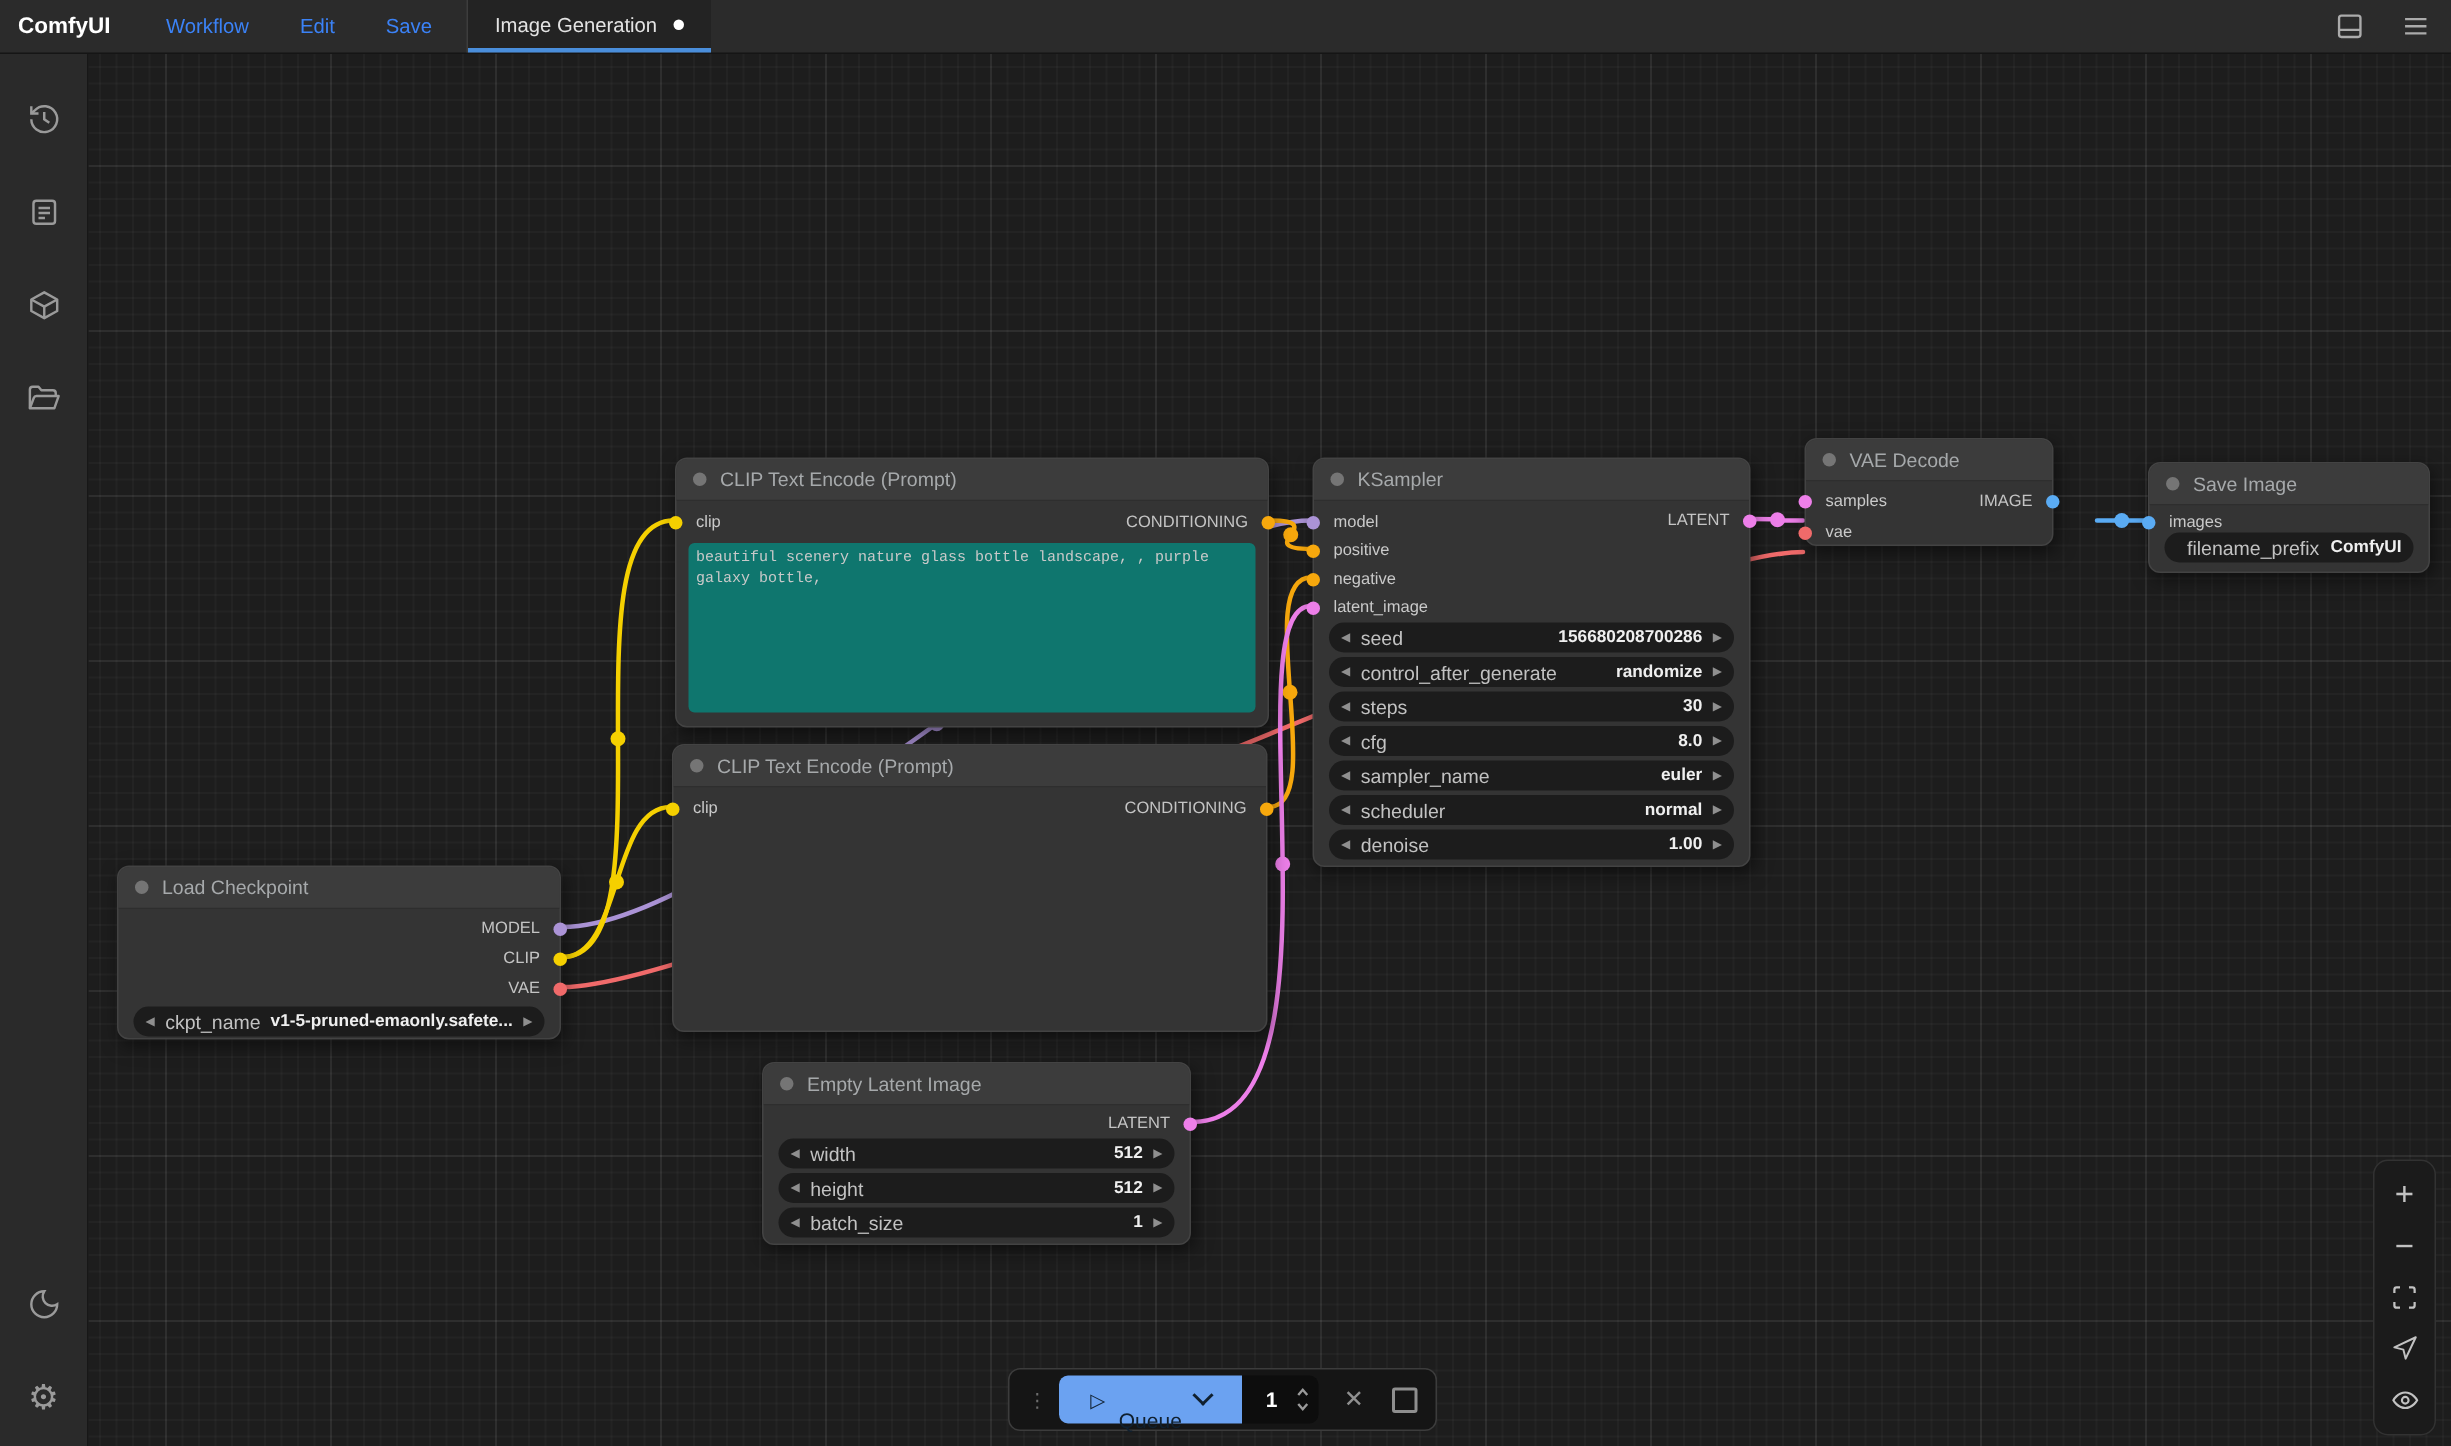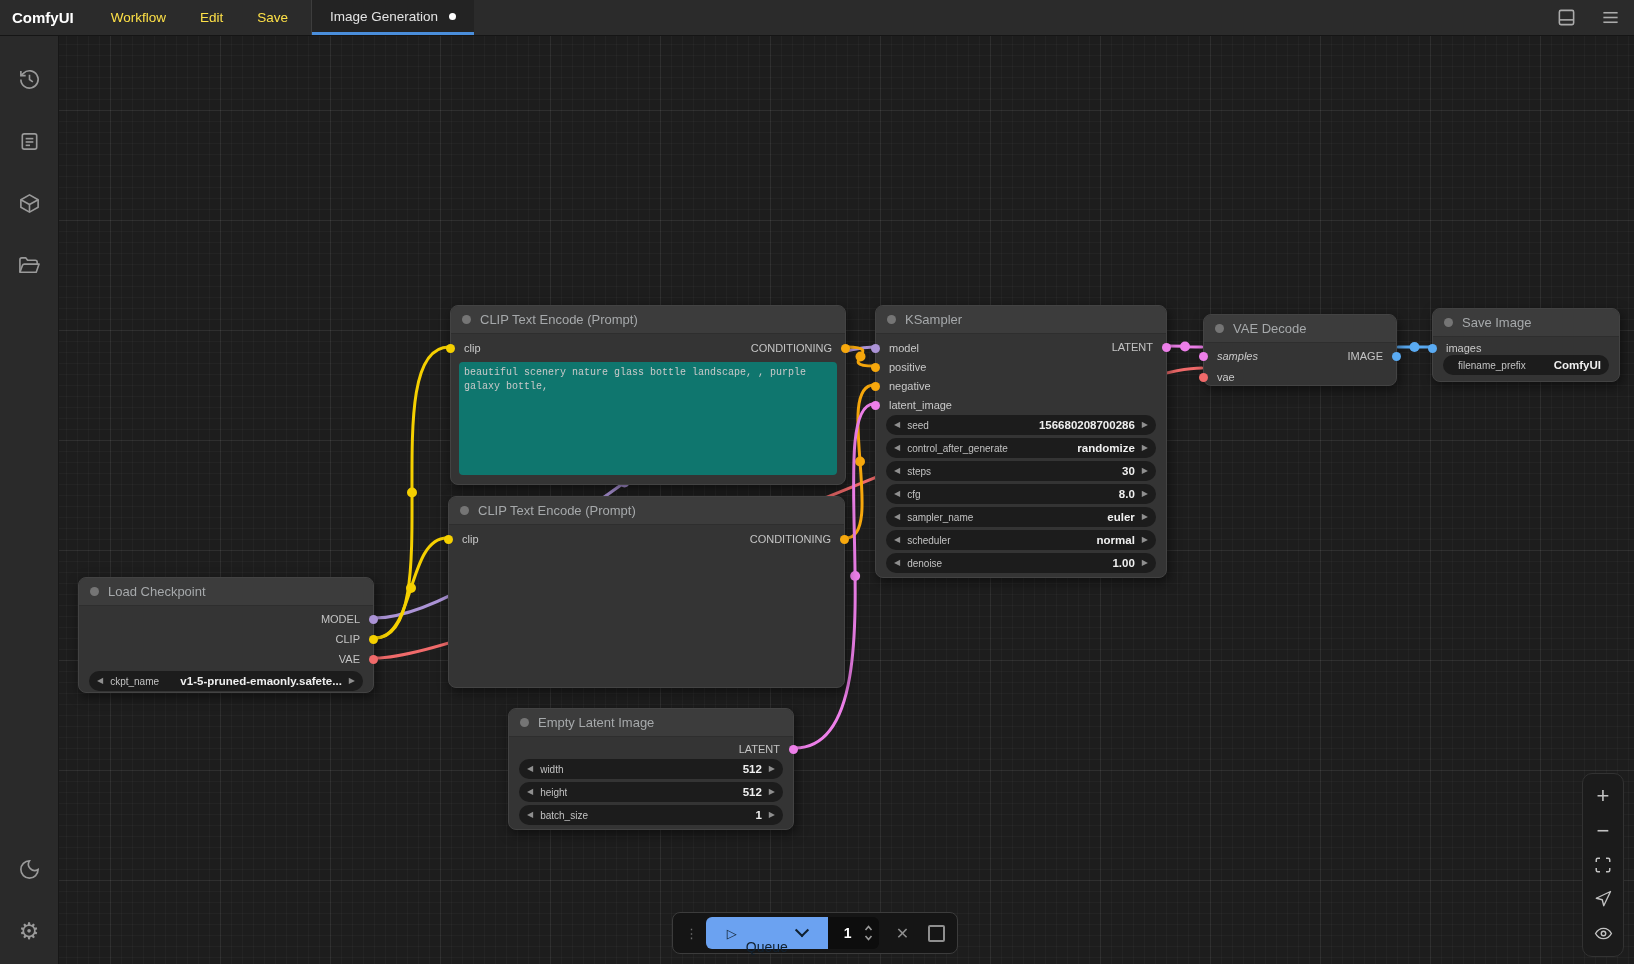--- a/index.html
+++ b/index.html
@@ -23,32 +23,32 @@
         border-radius:7px 7px 0 0;display:flex;align-items:center;gap:9px;padding-left:11px;
         border-bottom:1px solid #2e2e2e;box-sizing:border-box;}
   .title-dot{width:9px;height:9px;border-radius:50%;background:#757575;flex:0 0 auto;}
   .title-text{font-size:13px;color:#a6a9ab;white-space:nowrap;}
   .port-dot{position:absolute;width:9px;height:9px;border-radius:50%;z-index:3;}
   .port-label{position:absolute;font-size:11px;color:#c9c9c9;line-height:16px;white-space:nowrap;}
   .port-label.out{font-weight:400;color:#c4c4c4;}
   .widget{position:absolute;left:10px;right:10px;height:20px;background:#1c1c1c;
         border-radius:10px;display:flex;align-items:center;padding:0 8px;box-sizing:border-box;}
   .warr{font-size:8px;color:#8f8f8f;line-height:20px;}
-  .wlabel{font-size:10px;color:#c2c2c2;margin-left:7px;white-space:nowrap;overflow:hidden;}
+  .wlabel{font-size:13px;color:#c2c2c2;margin-left:7px;white-space:nowrap;overflow:hidden;}
   .wvalue{font-size:11.5px;font-weight:700;color:#efefef;margin-left:auto;white-space:nowrap;}
   .wvalue.pad{margin-right:7px;}
   .node-text{position:absolute;left:8px;right:8px;background:#0f766e;border-radius:4px;
         font-family:Liberation Mono, monospace;font-size:10px;line-height:1.4;color:#c9c9c9;
         padding:4px 5px;box-sizing:border-box;white-space:pre-wrap;word-break:break-word;overflow:hidden;}
 
   
   #topbar{position:absolute;left:0;top:0;width:1634px;height:36px;background:#2b2b2b;
         border-bottom:1px solid #151515;z-index:10;display:flex;align-items:stretch;box-sizing:border-box;}
   #logo{display:flex;align-items:center;padding:0 20px 0 12px;font-size:15px;font-weight:700;color:#fff;}
-  .menu-item{display:flex;align-items:center;padding:0 17px;font-size:13.5px;color:#fde047;cursor:default;}
+  .menu-item{display:flex;align-items:center;padding:0 17px;font-size:13.5px;color:#3b82f6;cursor:default;}
   #tab-divider{width:1px;background:#3d3d3d;margin-left:6px;}
   #active-tab{display:flex;align-items:center;gap:11px;padding:0 18px;background:#232323;
         border-bottom:3px solid #4a8edb;box-sizing:border-box;}
   #active-tab .tab-label{font-size:13.5px;color:#e3e3e3;}
   .tab-dot{width:7px;height:7px;border-radius:50%;background:#fff;}
   #topbar-right{margin-left:auto;display:flex;align-items:center;gap:24px;padding-right:14px;color:#ababab;}
   .tb-icon{width:20px;height:20px;display:flex;align-items:center;justify-content:center;}
 
   
   #sidebar{position:absolute;left:0;top:36px;width:59px;bottom:0;background:#2a2a2a;
@@ -199,27 +199,27 @@
         <span class="wvalue pad">normal</span>
         <span class="warr">▶</span>
       </div>
       <div class="widget" style="top: 247px;">
         <span class="warr">◀</span>
         <span class="wlabel">denoise</span>
         <span class="wvalue pad">1.00</span>
         <span class="warr">▶</span>
       </div>
     </div>
-    <div class="node" style="left: 1203px; top: 314px; width: 194px; height: 72px;">
+    <div class="node" style="left: 1203px; top: 292px; width: 166px; height: 72px;">
       <div class="node-title">
         <span class="title-dot"></span>
         <span class="title-text">VAE Decode</span>
       </div>
       <span class="port-dot" style="left: -5px; top: 36.5px; background: rgb(237, 127, 233);"></span>
-      <span class="port-label" style="left: 13px; top: 33px; font-style: italic;">samples</span>
+      <span class="port-label" style="left: 13px; top: 33px;">samples</span>
       <span class="port-dot" style="left: -5px; top: 57.5px; background: rgb(240, 106, 106);"></span>
       <span class="port-label" style="left: 13px; top: 54px;">vae</span>
       <span class="port-dot" style="right: -5px; top: 36.5px; background: rgb(90, 171, 243);"></span>
       <span class="port-label out" style="right: 13px; top: 33px;">IMAGE</span>
     </div>
     <div class="node" style="left: 1432px; top: 308px; width: 188px; height: 74px;">
       <div class="node-title">
         <span class="title-dot"></span>
         <span class="title-text">Save Image</span>
       </div>

